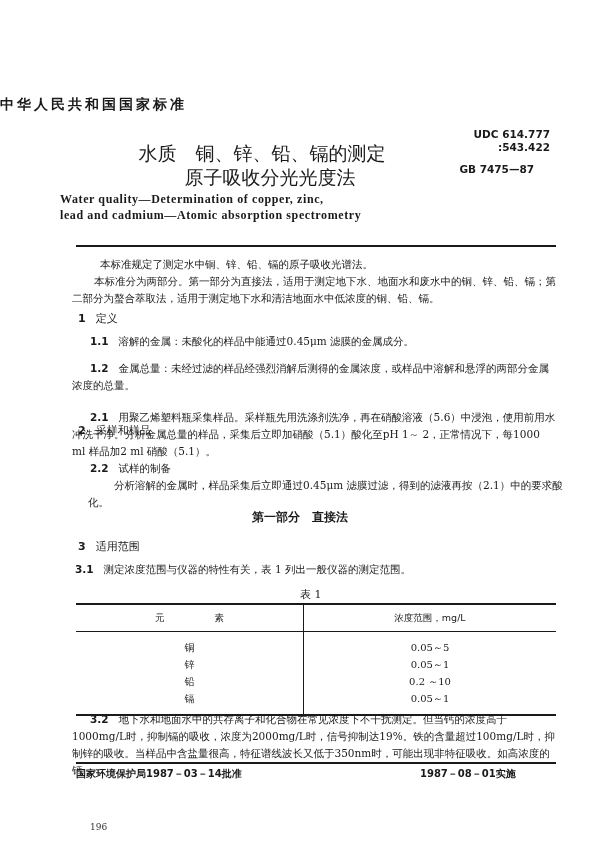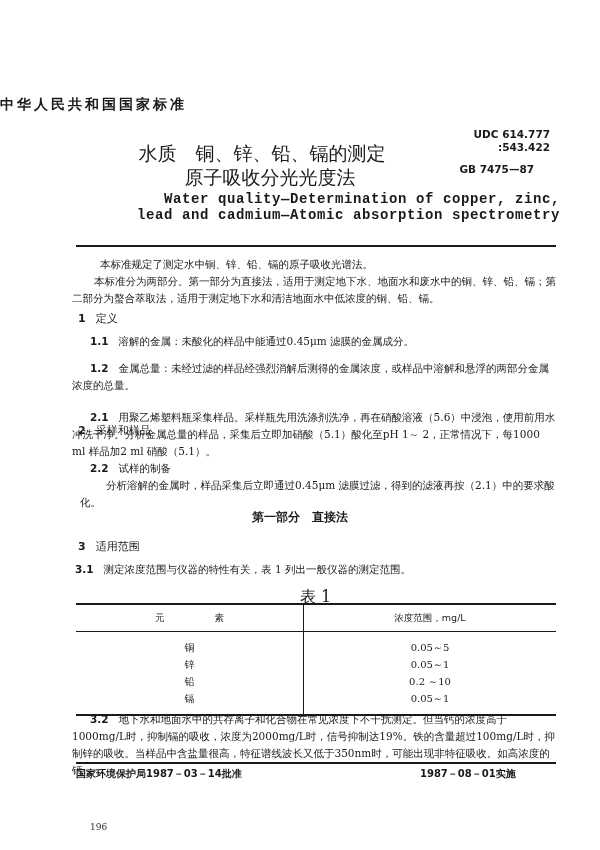--- a/index.html
+++ b/index.html
@@ -9,33 +9,33 @@
   .std-header { left: 0; width: 600px; top: 96px; text-align: left;
                 font-family: "DejaVu Sans", sans-serif; font-weight: bold; font-size: 14px; letter-spacing: 3px; }
   .title-cn { left: 120px; width: 300px; text-align: center; font-family: "DejaVu Sans", sans-serif;
               font-size: 19px; }
   .title-cn.l1 { top: 141px; left: 112px; }
   .title-cn.l2 { top: 165px; }
   .udc { left: 448px; top: 128px; font-family: "DejaVu Sans", sans-serif; font-weight: bold; font-size: 10.5px;
          text-align: right; width: 102px; line-height: 13px; }
   .gb { left: 448px; top: 163px; font-family: "DejaVu Sans", sans-serif; font-weight: bold; font-size: 10.5px;
         text-align: right; width: 86px; }
-  .title-en { left: 60px; width: 500px; text-align: right; font-family: Liberation Mono, monospace;
-              font-weight: bold; font-size: 14px; letter-spacing: 0.6px; line-height: 16px; top: 191px; }
+  .title-en { left: 60px; width: 500px; text-align: left; font-family: Liberation Serif, serif;
+              font-weight: bold; font-size: 12px; letter-spacing: 0.6px; line-height: 16px; top: 191px; }
   .rule { left: 76px; width: 480px; height: 0; border-top: 2px solid #1a1a1a; }
   .p { font-size: 10.5px; line-height: 17px; }
   .para { left: 78px; width: 478px; }
   .indent { text-indent: 22px; }
   .h { font-family: "DejaVu Sans", sans-serif; font-size: 11px; }
   .h b { margin-right: 10px; }
   .num { font-family: "DejaVu Sans", sans-serif; font-weight: bold; margin-right: 10px; }
   .part-title { left: 0; width: 600px; text-align: center; top: 509px; font-family: "DejaVu Sans", sans-serif;
                 font-weight: bold; font-size: 12px; }
   .part-title span + span { margin-left: 12px; }
-  .table-caption { left: 300px; top: 587px; font-size: 16px; }
+  .table-caption { left: 300px; top: 587px; font-size: 11px; }
   table.t1 { position: absolute; left: 76px; top: 603px; width: 480px; border-collapse: collapse;
              font-size: 10px; }
   table.t1 th { font-weight: normal; height: 24px; border-top: 2px solid #1a1a1a; border-bottom: 1px solid #1a1a1a;
                 font-family: "DejaVu Sans", sans-serif; font-size: 9.5px; }
   table.t1 td { height: 15px; line-height: 15px; text-align: center; }
   table.t1 tr:first-child + tr td { padding-top: 8px; }
   table.t1 tr:last-child td { padding-bottom: 8px; border-bottom: 2px solid #1a1a1a; }
   table.t1 .c1 { width: 225px; border-right: 1px solid #1a1a1a; }
   table.t1 .elem-head span + span { margin-left: 50px; }
   .foot-rule { left: 76px; width: 480px; top: 762px; border-top: 2px solid #1a1a1a; }
@@ -80,21 +80,21 @@
 
 <div class="abs h p" style="left:78px; top:386px;margin-top:36px;">
   <b>2</b><span>采样和样品</span>
 </div>
 <div class="abs p" style="left:72px; top:409px; width:484px; text-indent:18px;">
   <span class="num">2.1</span><span>用聚乙烯塑料瓶采集样品。采样瓶先用洗涤剂洗净，再在硝酸溶液（5.6）中浸泡，使用前用水冲洗干净。分析金属总量的样品，采集后立即加硝酸（5.1）酸化至pH 1～ 2，正常情况下，每1000 ml 样品加2 ml 硝酸（5.1）。</span>
 </div>
 <div class="abs p" style="left:90px; top:460px;">
   <span class="num">2.2</span><span>试样的制备</span>
 </div>
-<div class="abs p" style="left:80px; top:477px; width:484px; text-indent:26px;">分析溶解的金属时，样品采集后立即通过0.45μm 滤膜过滤，得到的滤液再按（2.1）中的要求酸化。</div>
+<div class="abs p" style="left:88px; top:477px; width:484px; text-indent:26px;">分析溶解的金属时，样品采集后立即通过0.45μm 滤膜过滤，得到的滤液再按（2.1）中的要求酸化。</div>
 
 <div class="abs part-title">
   <span>第一部分</span><span>直接法</span>
 </div>
 
 <div class="abs h p" style="left:78px; top:538px;">
   <b>3</b><span>适用范围</span>
 </div>
 <div class="abs p" style="left:75px; top:561px; width:466px;">
   <span class="num">3.1</span><span>测定浓度范围与仪器的特性有关，表 1 列出一般仪器的测定范围。</span>

